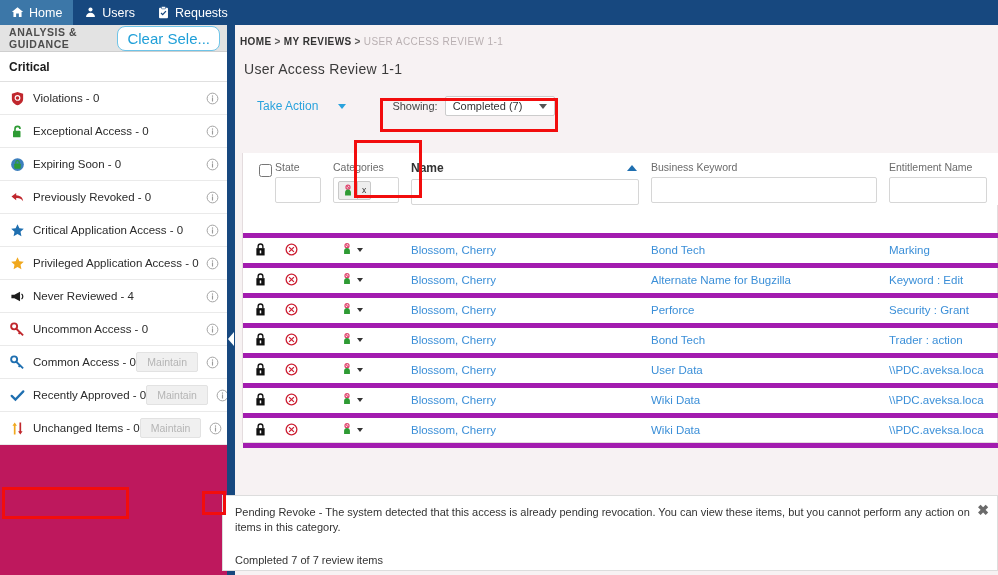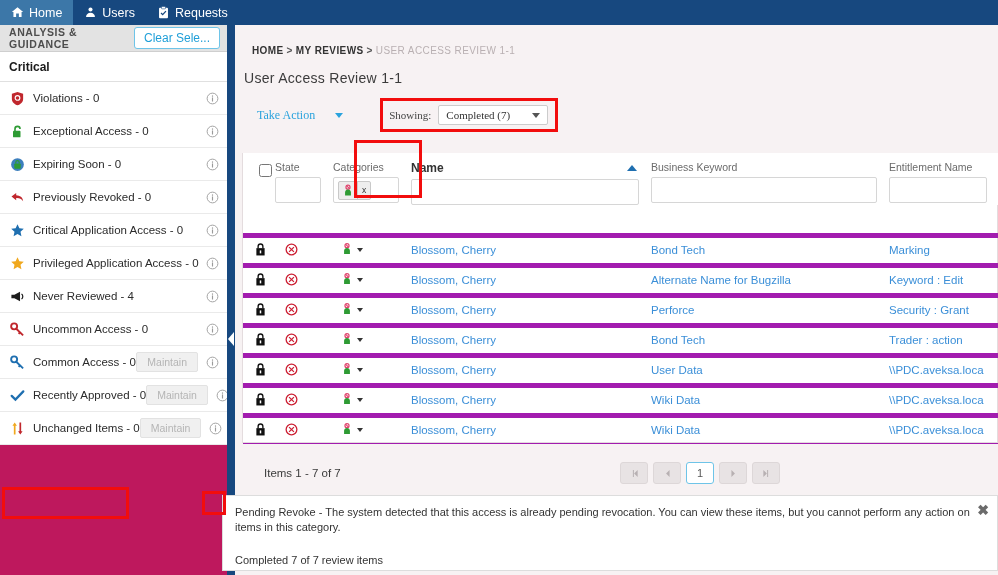--- a/index.html
+++ b/index.html
@@ -32,22 +32,22 @@
   }
   .sb-head {
     height: 27px; background: #e3e3e3; display: flex; align-items: center;
     justify-content: space-between; padding: 0 7px 0 9px;
     border-bottom: 1px solid #cfcfcf;
   }
   .sb-head-title {
     font-size: 10.5px; font-weight: bold; color: #4d4d4d; letter-spacing: .55px;
   }
   .sb-clear {
-    font-size: 12px; color: #1f9fd8; background: #ffffff;
-    border: 1px solid #6ec4e8; border-radius: 3px; padding: 3px 9px;
+    font-size: 15px; color: #1f9fd8; background: #ffffff;
+    border: 1px solid #6ec4e8; border-radius: 8px; padding: 3px 9px;
     cursor: pointer; white-space: nowrap;
   }
   .sb-group {
     font-size: 12px; font-weight: bold; color: #1a1a1a;
     padding: 8px 9px 7px 9px; background: #ffffff;
     border-bottom: 1px solid #e0e0e0;
   }
   .sb-item {
     height: 33px; display: flex; align-items: center; padding: 0 8px 0 9px;
     border-bottom: 1px solid #eaeaea; background: #ffffff; cursor: pointer;
@@ -78,27 +78,27 @@
   .split-arrow {
     position: absolute; top: 332px; left: 228px; width: 7px; height: 14px;
     z-index: 5;
   }
 
   
   .main {
     position: absolute; top: 25px; left: 235px; width: 763px; height: 550px;
     background: #f7f2f3; overflow: hidden;
   }
-  .crumb { padding: 20px 0 0 5px; font-size: 10px; letter-spacing: .4px; margin-left: 12px; }
+  .crumb { padding: 11px 0 0 5px; font-size: 10px; letter-spacing: .4px; }
   .crumb b { color: #333333; font-weight: bold; }
   .crumb .sep { color: #555555; margin: 0 3px; font-weight: bold; }
   .crumb .cur { color: #b9b0b2; }
   .page-title { padding: 14px 0 0 9px; font-size: 14px; color: #3b3b3b; letter-spacing: .3px; }
 
-  .toolbar { margin: 18px 0 0 14px; display: flex; align-items: center; height: 22px; font-family: Liberation Serif, serif; }
+  .toolbar { margin: 18px 0 0 14px; display: flex; align-items: center; height: 22px; }
   .take-action {
     font-size: 12px; color: #2aa3dd; display: flex; align-items: center;
     gap: 20px; padding: 2px 6px 2px 8px; cursor: pointer; min-width: 84px;
   }
   .caret { width: 0; height: 0; border-left: 4.5px solid transparent;
     border-right: 4.5px solid transparent; border-top: 5px solid #2aa3dd; }
   .caret.dk { border-top-color: #555555; }
   .showing-wrap { display: flex; align-items: center; gap: 7px; margin-left: 40px; }
   .showing-lbl { font-size: 11px; color: #444444; }
   .showing-sel {
@@ -699,46 +699,20 @@
               </td>
             <td><span class="lnk">Blossom, Cherry</span></td>
             <td><span class="lnk">Wiki Data</span></td>
             <td><span class="lnk">\\PDC.aveksa.loca</span></td>
           </tr>
 
         </tbody>
       </table>
     </div>
 
-    <div class="pager-bar">
-      <span class="pager-count">Items 1 - 7 of 7</span>
-      <div class="pager-btns">
-        <div class="pg">
-          <svg width="9" height="9" viewBox="0 0 10 10">
-              <path fill="#b7b0b2" d="M8.5 1 4.6 5l3.9 4zM3.2 1h1.1v8H3.2z"></path>
-            </svg>
-        </div>
-        <div class="pg">
-          <svg width="9" height="9" viewBox="0 0 10 10">
-              <path fill="#b7b0b2" d="M7.3 1 3.4 5l3.9 4z"></path>
-            </svg>
-        </div>
-        <div class="pg cur">1</div>
-        <div class="pg">
-          <svg width="9" height="9" viewBox="0 0 10 10">
-              <path fill="#b7b0b2" d="M2.7 1 6.6 5l-3.9 4z"></path>
-            </svg>
-        </div>
-        <div class="pg">
-          <svg width="9" height="9" viewBox="0 0 10 10">
-              <path fill="#b7b0b2" d="M1.5 1 5.4 5l-3.9 4zM5.7 1h1.1v8H5.7z"></path>
-            </svg>
-        </div>
-      </div>
-    </div>
   </div>
 
   <div class="notice">
     <p>Pending Revoke - The system detected that this access is already pending revocation. You can view these items, but you cannot perform any action on items in this category.</p>
     <p class="second">Completed 7 of 7 review items</p>
     <span class="notice-x">✖</span>
   </div>
 
   <div class="redbox" style="left:380px; top:98px; width:178px; height:34px;"></div>
   <div class="redbox" style="left:354px; top:140px; width:68px; height:58px;"></div>

